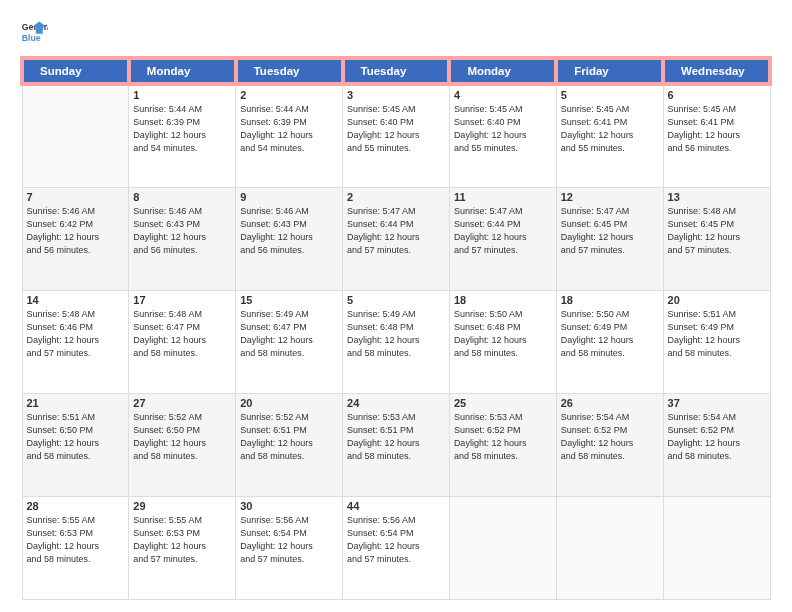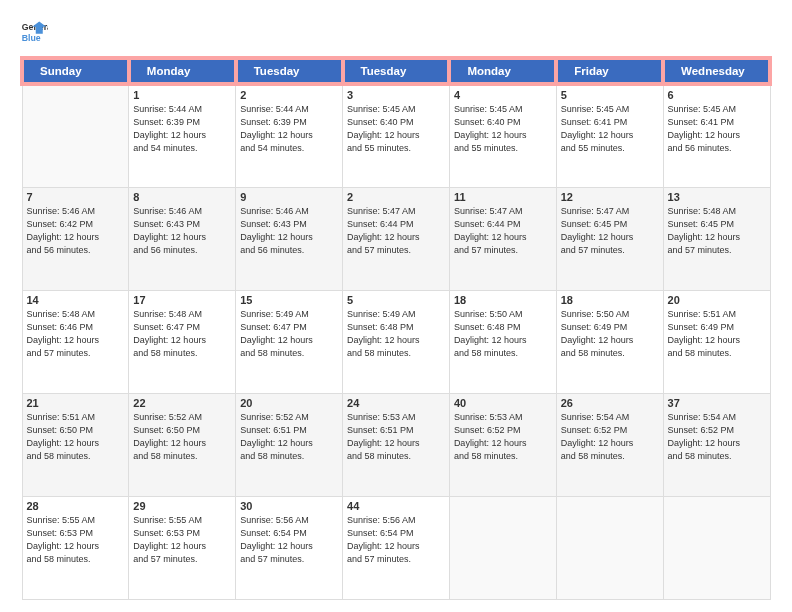--- a/index.html
+++ b/index.html
@@ -275,42 +275,42 @@
         </tr>
         <tr class="week-row">
           <td>
             <span class="day-number">21</span>
             <div class="day-info" style="white-space: pre-line;">Sunrise: 5:51 AM
 Sunset: 6:50 PM
 Daylight: 12 hours
 and 58 minutes.</div>
           </td>
           <td>
-            <span class="day-number">22</span>
+            <span class="day-number">27</span>
             <div class="day-info" style="white-space: pre-line;">Sunrise: 5:52 AM
 Sunset: 6:50 PM
 Daylight: 12 hours
 and 58 minutes.</div>
           </td>
           <td>
             <span class="day-number">20</span>
             <div class="day-info" style="white-space: pre-line;">Sunrise: 5:52 AM
 Sunset: 6:51 PM
 Daylight: 12 hours
 and 58 minutes.</div>
           </td>
           <td>
             <span class="day-number">24</span>
             <div class="day-info" style="white-space: pre-line;">Sunrise: 5:53 AM
 Sunset: 6:51 PM
 Daylight: 12 hours
 and 58 minutes.</div>
           </td>
           <td>
-            <span class="day-number">40</span>
+            <span class="day-number">25</span>
             <div class="day-info" style="white-space: pre-line;">Sunrise: 5:53 AM
 Sunset: 6:52 PM
 Daylight: 12 hours
 and 58 minutes.</div>
           </td>
           <td>
             <span class="day-number">26</span>
             <div class="day-info" style="white-space: pre-line;">Sunrise: 5:54 AM
 Sunset: 6:52 PM
 Daylight: 12 hours

